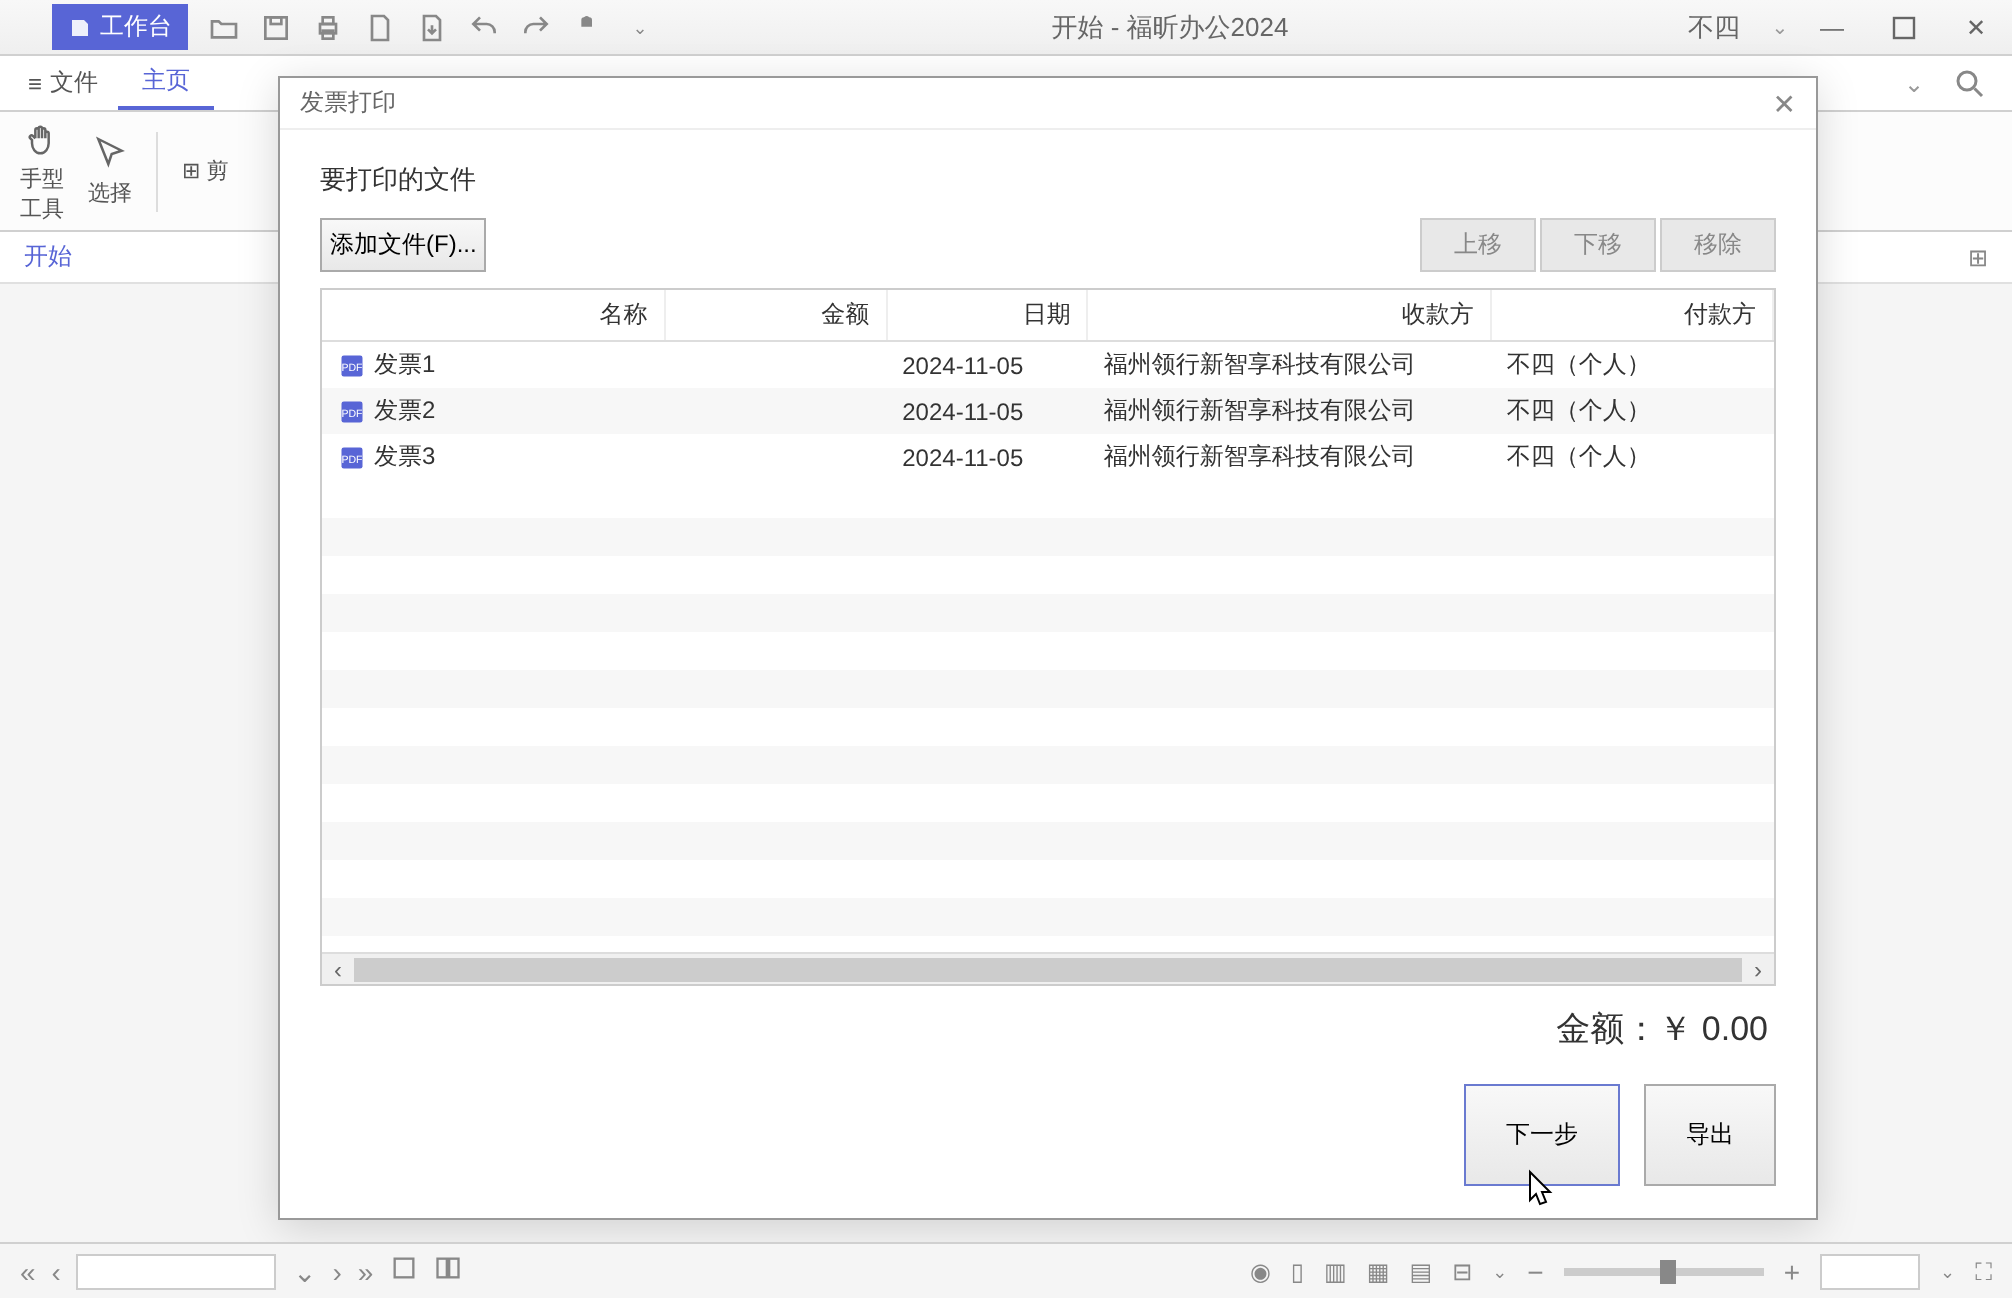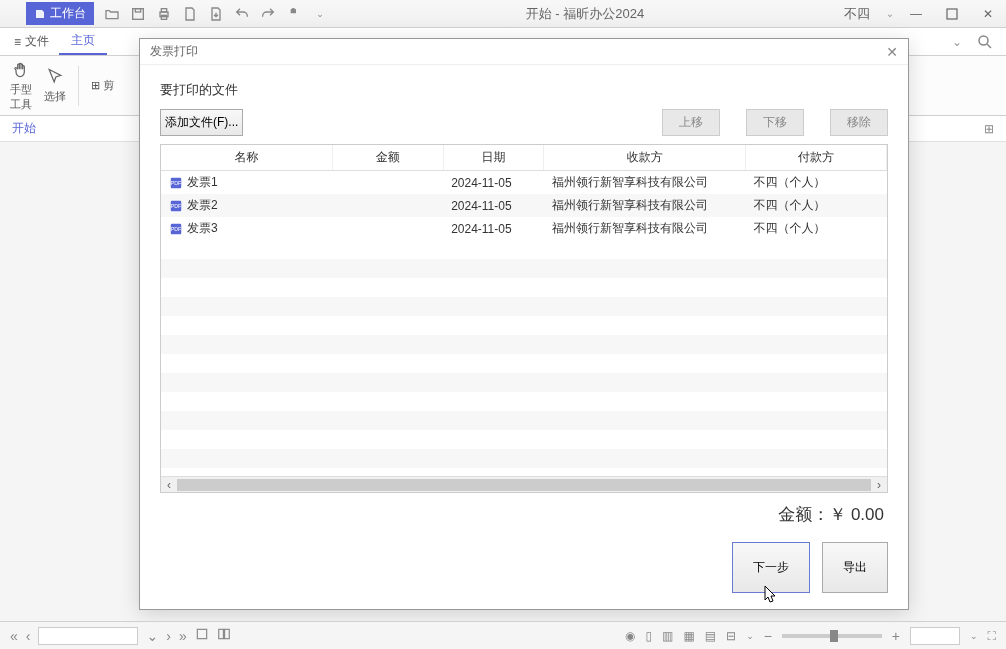--- a/index.html
+++ b/index.html
@@ -48,26 +48,26 @@
     
     .modal { position: absolute; left: 123px; top: 38px; width: 770px; height: 572px; background: #fff; border: 1px solid #999; box-shadow: 0 4px 20px rgba(0,0,0,0.15); display: flex; flex-direction: column; margin-left: 16px; }
     .modal-title { height: 26px; display: flex; align-items: center; padding: 0 10px; color: #666; font-size: 12px; border-bottom: 1px solid #eee; }
     .modal-close { margin-left: auto; color: #888; cursor: pointer; font-size: 14px; }
     .modal-body { flex: 1; padding: 16px 20px; display: flex; flex-direction: column; }
     .modal-label { font-size: 13px; color: #333; margin-bottom: 10px; }
     .modal-actions-row { display: flex; align-items: center; margin-bottom: 8px; }
     .btn-raised { padding: 4px 4px; background: linear-gradient(#f8f8f8,#e8e8e8); border: 1px solid #aaa; cursor: pointer; font-size: 12px; }
     .btn-flat { padding: 4px 16px; background: #e8e8e8; border: 1px solid #ccc; color: #888; cursor: pointer; font-size: 12px; }
     .btn-primary { padding: 16px 20px; background: linear-gradient(#f8f8f8,#e8e8e8); border: 1px solid #6a7ad0; cursor: pointer; font-size: 12px; }
-    .actions-right { margin-left: auto; display: flex; gap: 26px; align-items: flex-end; }
+    .actions-right { margin-left: auto; display: flex; gap: 2px; align-items: flex-end; }
     
     
     .tbl-wrap { border: 1px solid #ccc; flex: 1; display: flex; flex-direction: column; overflow: hidden; }
     .tbl { width: 100%; border-collapse: collapse; font-size: 12px; }
-    .tbl th { text-align: center; padding: 4px 8px; background: #fff; border-bottom: 1px solid #ddd; border-right: 1px solid #eee; font-weight: normal; color: #333; }
+    .tbl th { text-align: right; padding: 4px 8px; background: #fff; border-bottom: 1px solid #ddd; border-right: 1px solid #eee; font-weight: normal; color: #333; }
     .tbl td { padding: 3px 8px; color: #333; }
     .tbl tbody tr { height: 19px; }
     .tbl tbody tr:nth-child(even) { background: #f7f7f7; }
     .pdf-icon { display: inline-block; width: 14px; height: 14px; vertical-align: middle; margin-right: 4px; }
     .pdf-icon svg { width: 14px; height: 14px; }
     .tbl-scroll { height: 16px; background: #f0f0f0; display: flex; align-items: center; border-top: 1px solid #ddd; }
     .scroll-arrow { width: 16px; text-align: center; color: #666; cursor: pointer; }
     .scroll-track { flex: 1; height: 12px; background: #ccc; }
     
     .total-row { text-align: right; padding: 10px 4px 0 0; font-size: 17px; color: #333; }

